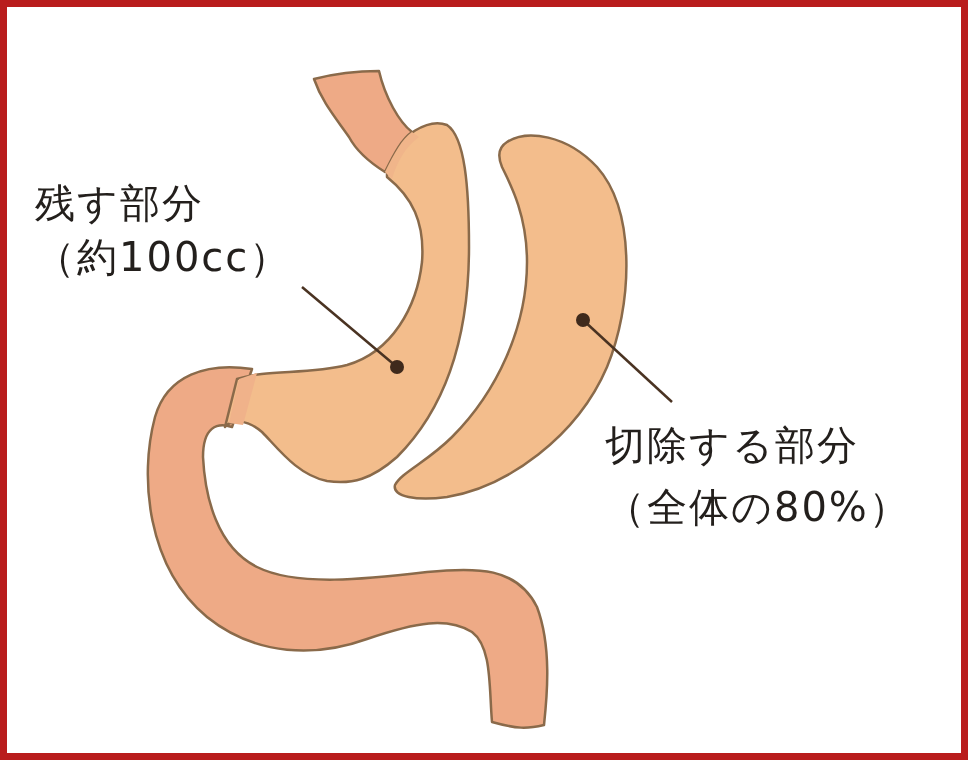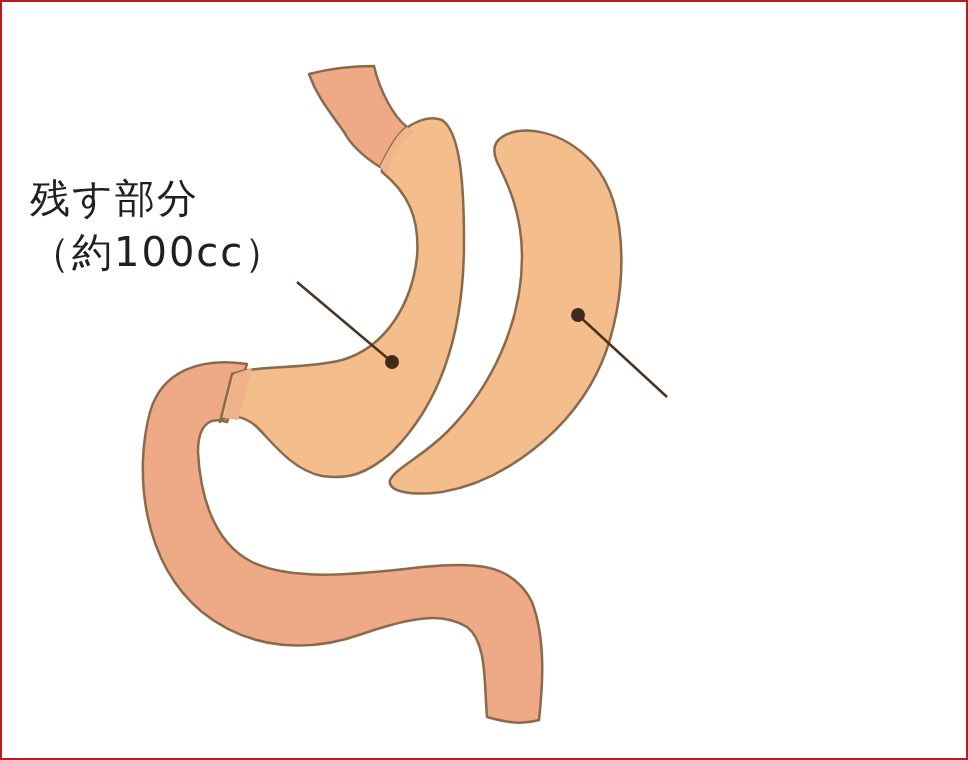--- a/index.html
+++ b/index.html
@@ -5,21 +5,21 @@
     html, body {
       margin: 0;
       padding: 0;
       background: #ffffff;
     }
     .frame {
       position: relative;
       width: 968px;
       height: 760px;
       box-sizing: border-box;
-      border: 2px solid #b91c1c;
+      border: 7px solid #b91c1c;
       background: #ffffff;
       overflow: hidden;
     }
     svg.illus {
       position: absolute;
       left: 0;
       top: 0;
     }
     .label {
       position: absolute;
@@ -110,14 +110,18 @@
 
     <line x1="576" y1="313" x2="665" y2="395" stroke="#4a3322" stroke-width="2.5"></line>
     <circle cx="576" cy="313" r="7" fill="#3f2a1c"></circle>
   </svg>
 
   <div class="label label-remain">
     <span class="line">残す部分</span>
     <span class="line">（約100cc）</span>
   </div>
 
+  <div class="label label-remove">
+    <span class="line">切除する部分</span>
+    <span class="line">（全体の80%）</span>
+  </div>
 
 </div>
 
 </body></html>

